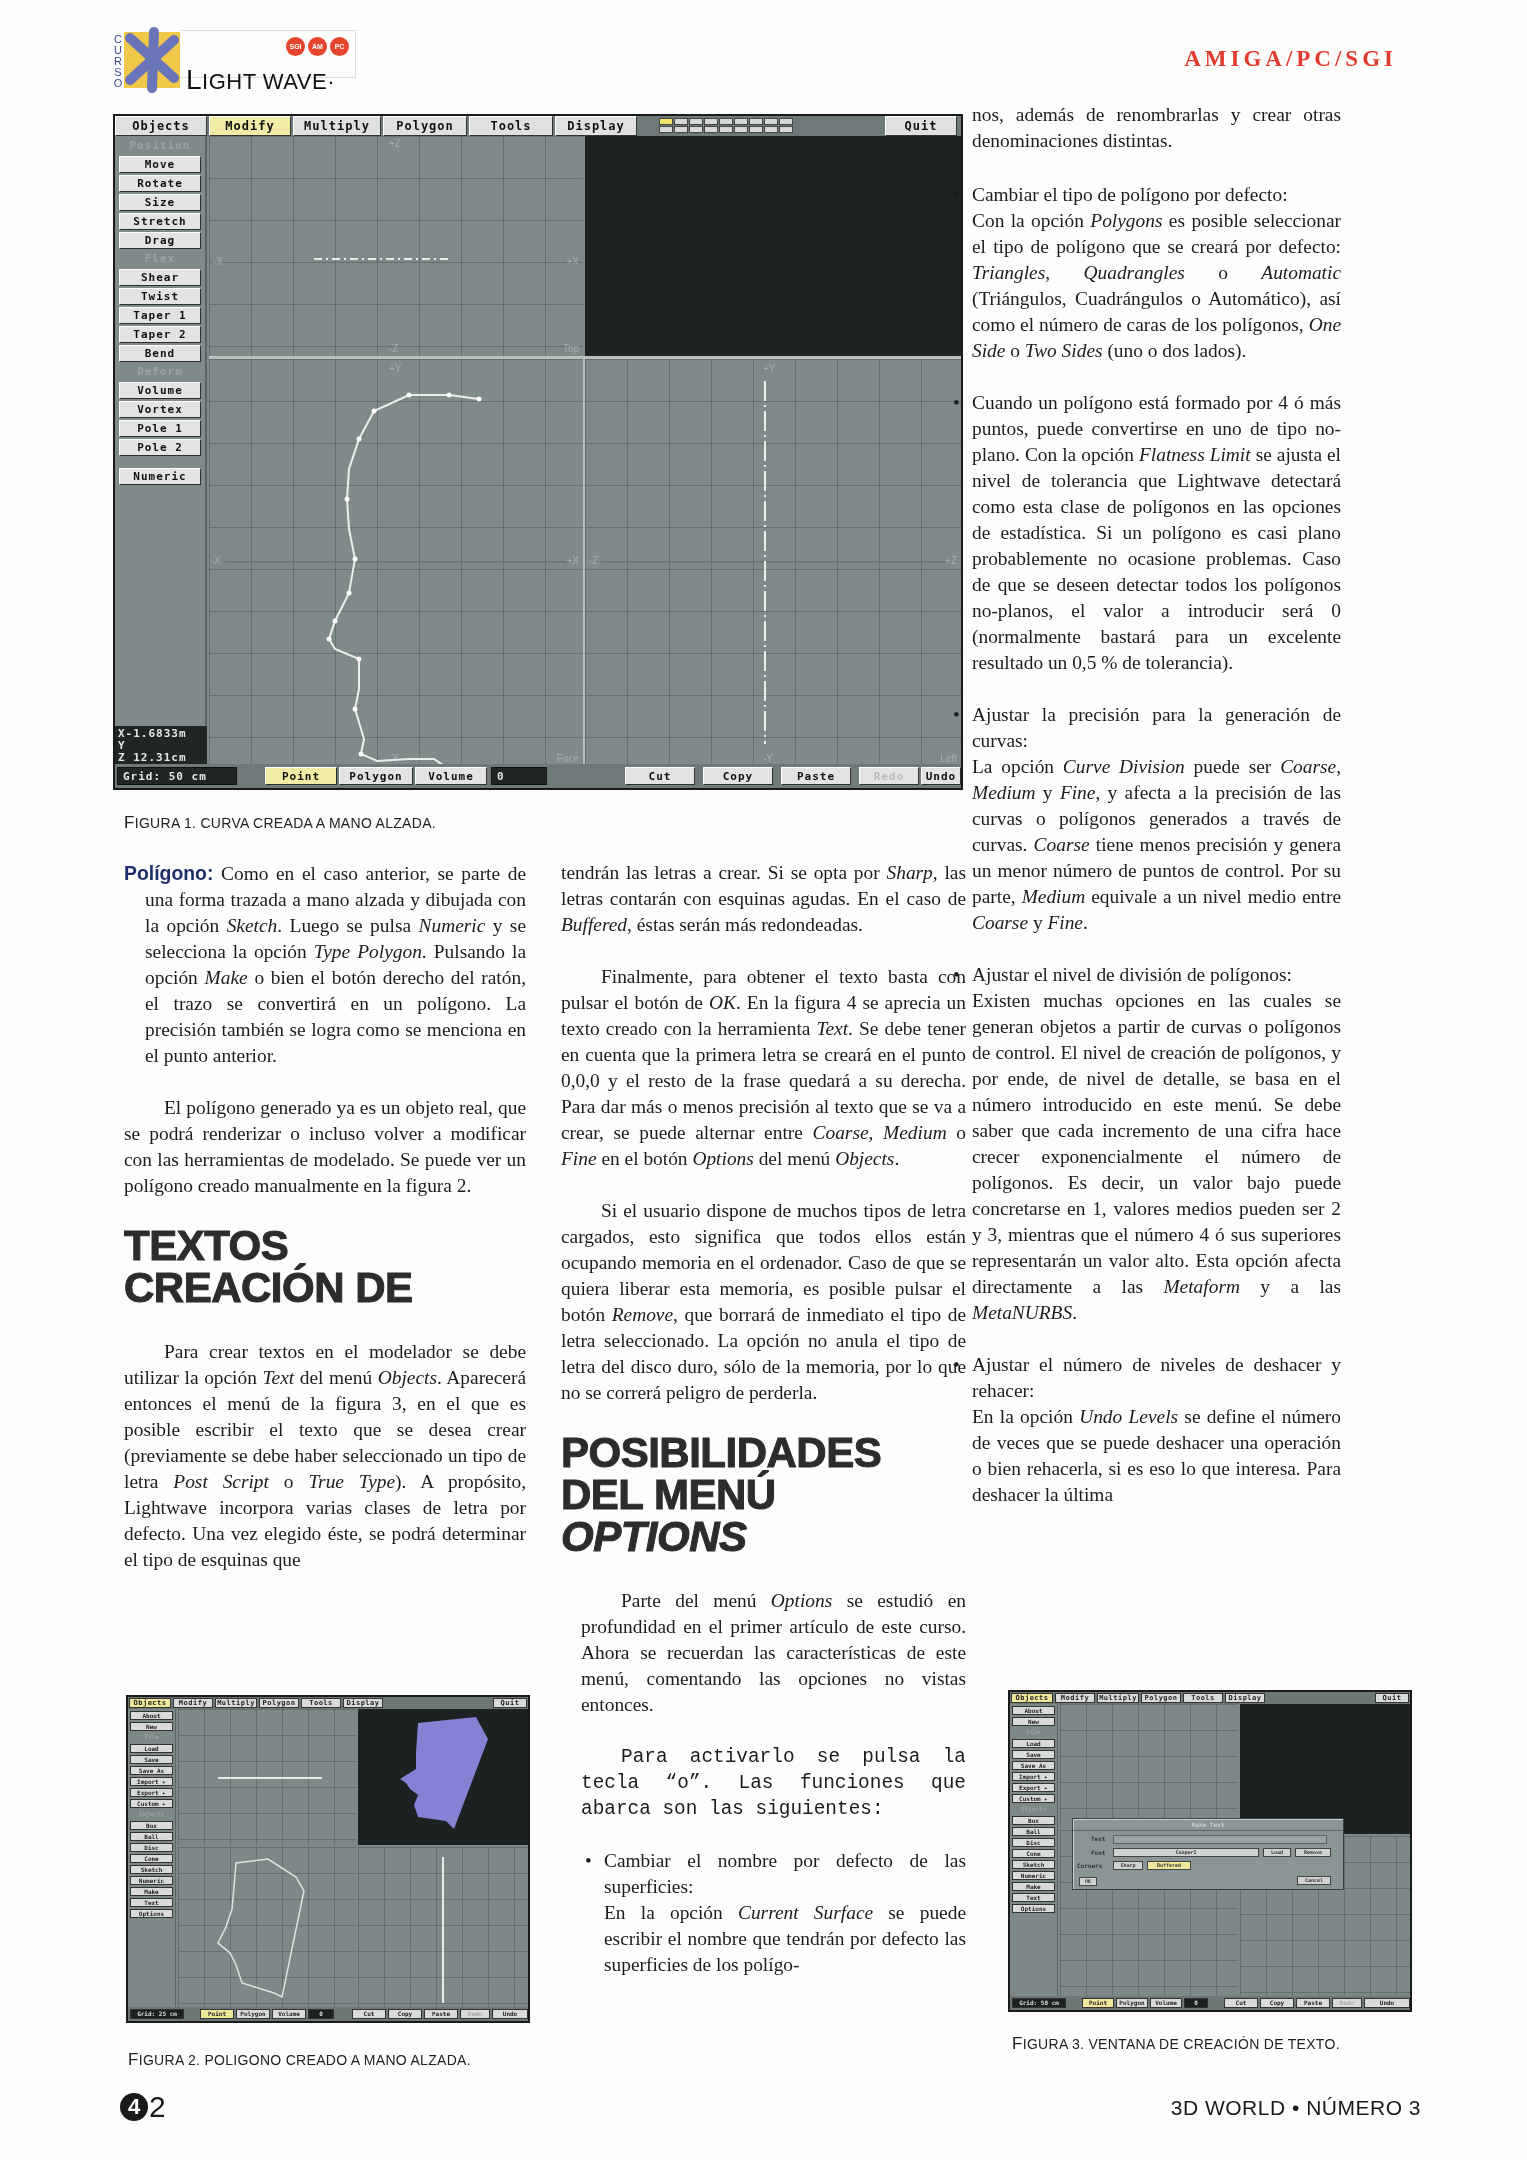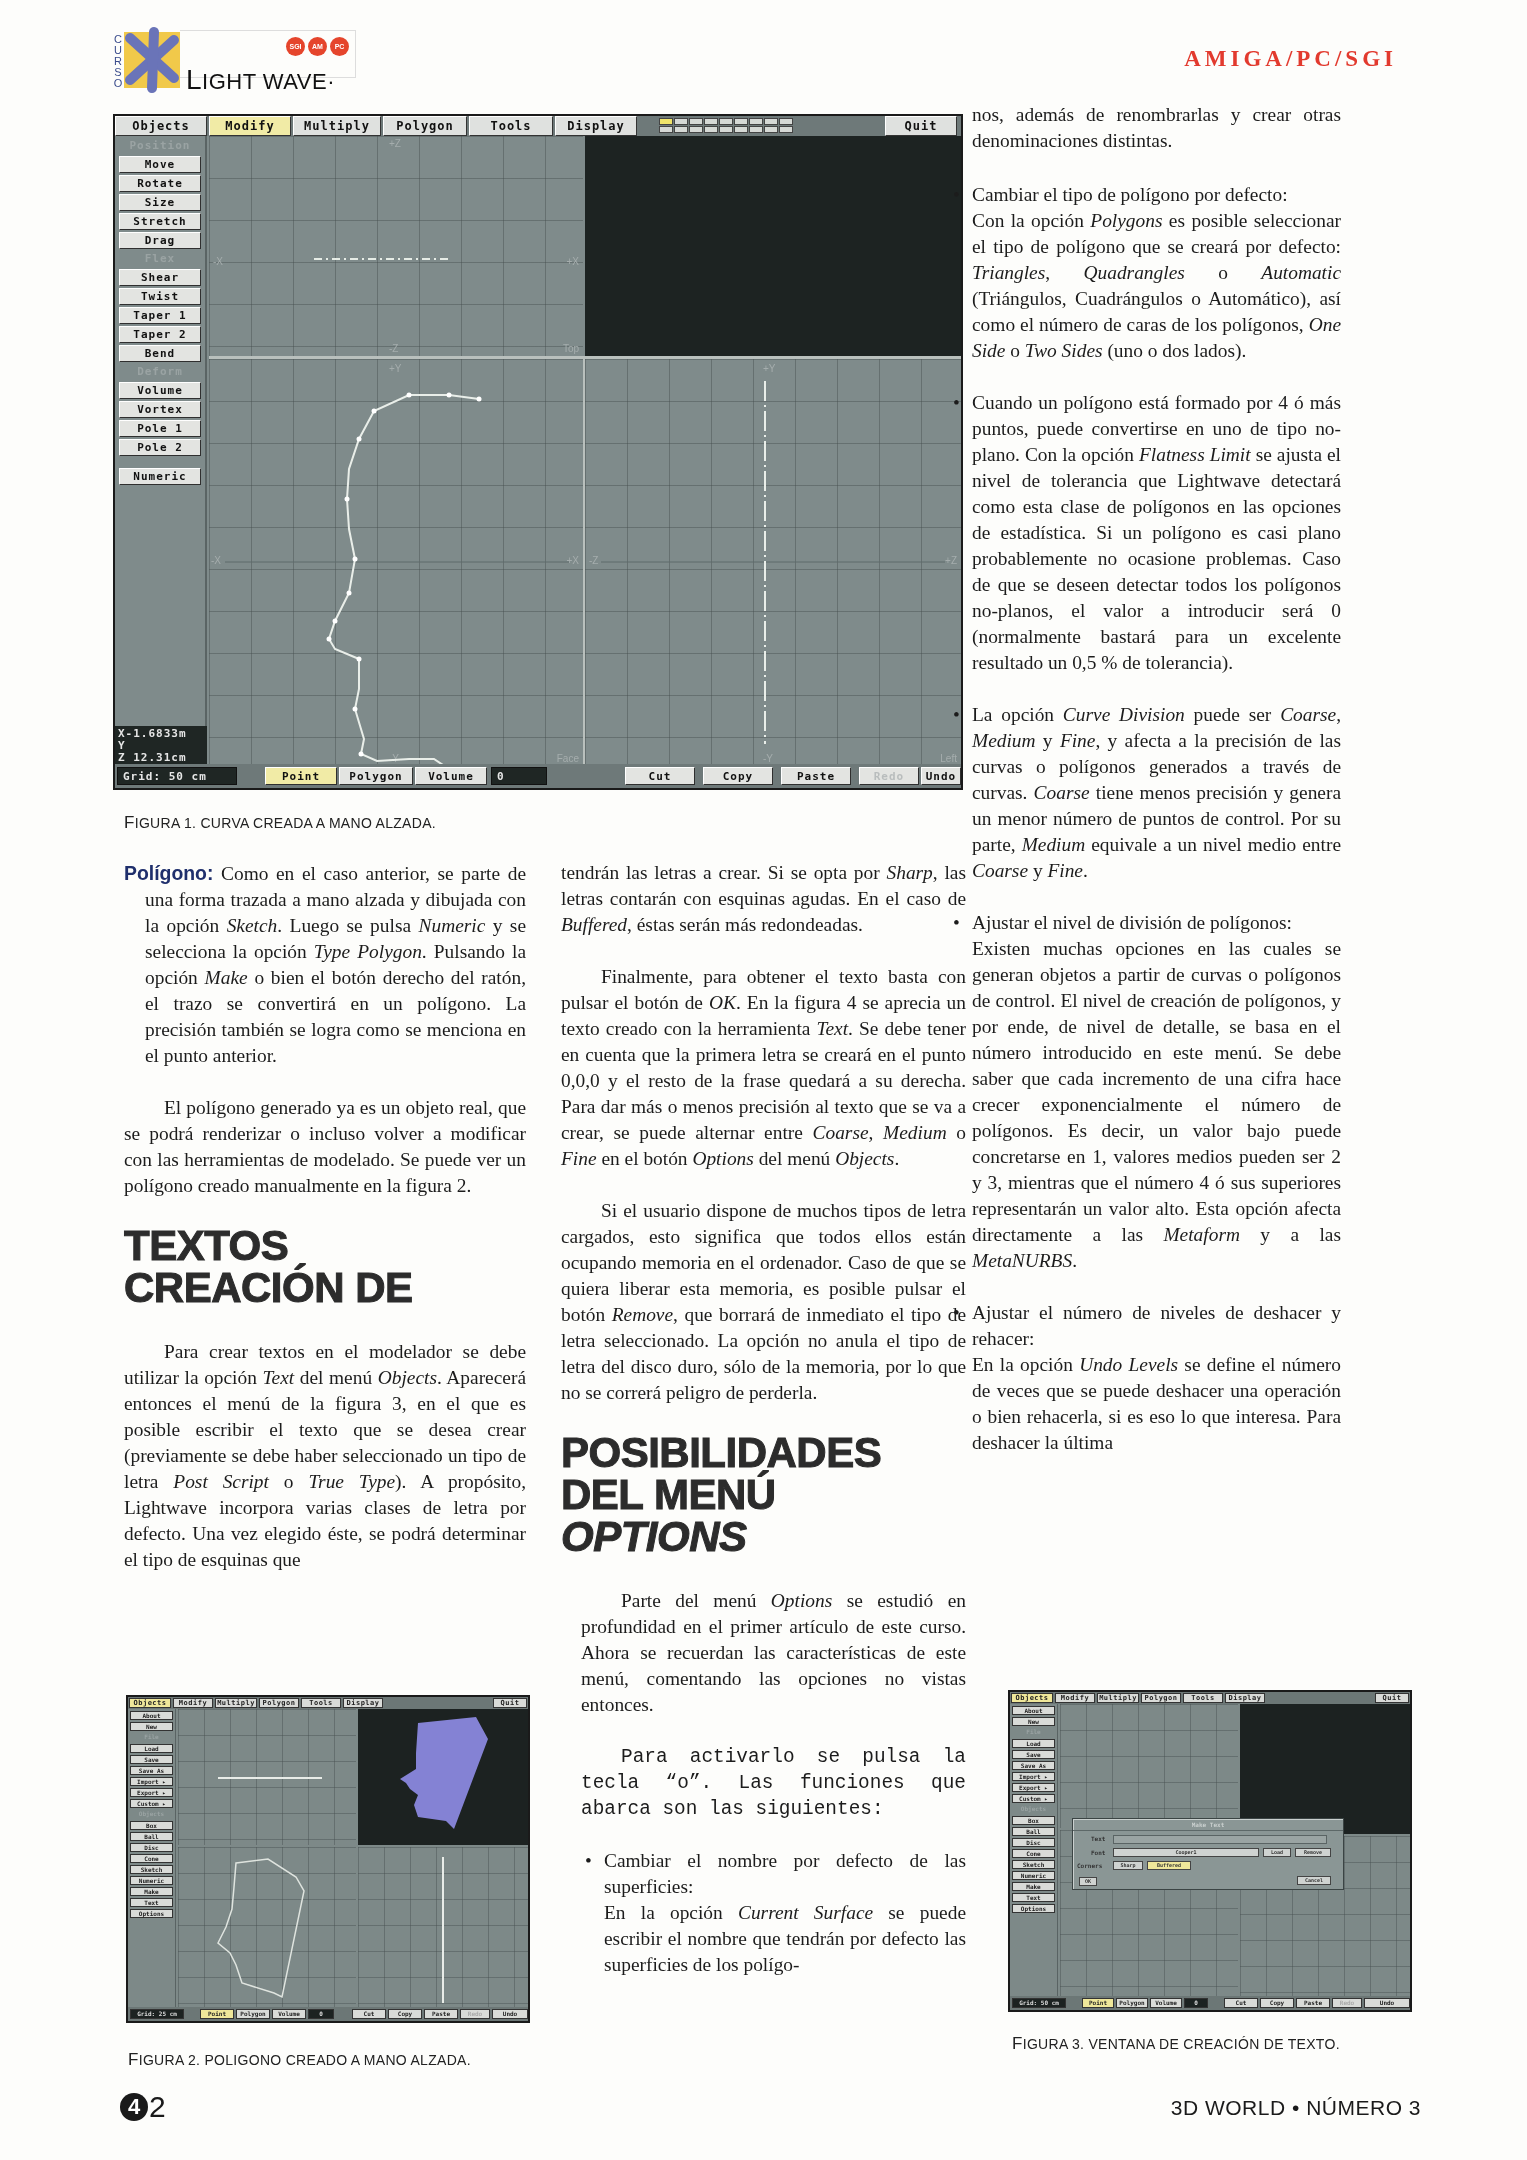--- a/index.html
+++ b/index.html
@@ -284,20 +284,21 @@
 <div class="col" style="left:949px; top:102px; width:392px;">
   <p style="padding-left:23px; margin-bottom:28px;">nos, además de renombrarlas y crear otras denominaciones distintas.</p>
   <div class="bullet">
     <span class="b-head">Cambiar el tipo de polígono por defecto:</span>
     <span class="b-body"><span>Con la opción </span><em>Polygons</em><span> es posible seleccionar el tipo de polígono que se creará por defecto: </span><em>Triangles</em><span>, </span><em>Quadrangles</em><span> o </span><em>Automatic</em><span> (Triángulos, Cuadrángulos o Automático), así como el número de caras de los polígonos, </span><em>One Side</em><span> o </span><em>Two Sides</em><span> (uno o dos lados).</span></span>
   </div>
   <div class="bullet">
     <span class="b-body"><span>Cuando un polígono está formado por 4 ó más puntos, puede convertirse en uno de tipo no-plano. Con la opción </span><em>Flatness Limit</em><span> se ajusta el nivel de tolerancia que Lightwave detectará como esta clase de polígonos en las opciones de estadística. Si un polígono es casi plano probablemente no ocasione problemas. Caso de que se deseen detectar todos los polígonos no-planos, el valor a introducir será 0 (normalmente bastará para un excelente resultado un 0,5 % de tolerancia).</span></span>
   </div>
   <div class="bullet">
+    <span class="b-head">Ajustar la precisión para la generación de curvas:</span>
     <span class="b-body"><span>La opción </span><em>Curve Division</em><span> puede ser </span><em>Coarse</em><span>, </span><em>Medium</em><span> y </span><em>Fine</em><span>, y afecta a la precisión de las curvas o polígonos generados a través de curvas. </span><em>Coarse</em><span> tiene menos precisión y genera un menor número de puntos de control. Por su parte, </span><em>Medium</em><span> equivale a un nivel medio entre </span><em>Coarse</em><span> y </span><em>Fine</em><span>.</span></span>
   </div>
   <div class="bullet">
     <span class="b-head">Ajustar el nivel de división de polígonos:</span>
     <span class="b-body"><span>Existen muchas opciones en las cuales se generan objetos a partir de curvas o polígonos de control. El nivel de creación de polígonos, y por ende, de nivel de detalle, se basa en el número introducido en este menú. Se debe saber que cada incremento de una cifra hace crecer exponencialmente el número de polígonos. Es decir, un valor bajo puede concretarse en 1, valores medios pueden ser 2 y 3, mientras que el número 4 ó sus superiores representarán un valor alto. Esta opción afecta directamente a las </span><em>Metaform</em><span> y a las </span><em>MetaNURBS</em><span>.</span></span>
   </div>
   <div class="bullet">
     <span class="b-head">Ajustar el número de niveles de deshacer y rehacer:</span>
     <span class="b-body"><span>En la opción </span><em>Undo Levels</em><span> se define el número de veces que se puede deshacer una operación o bien rehacerla, si es eso lo que interesa. Para deshacer la última</span></span>
   </div>

